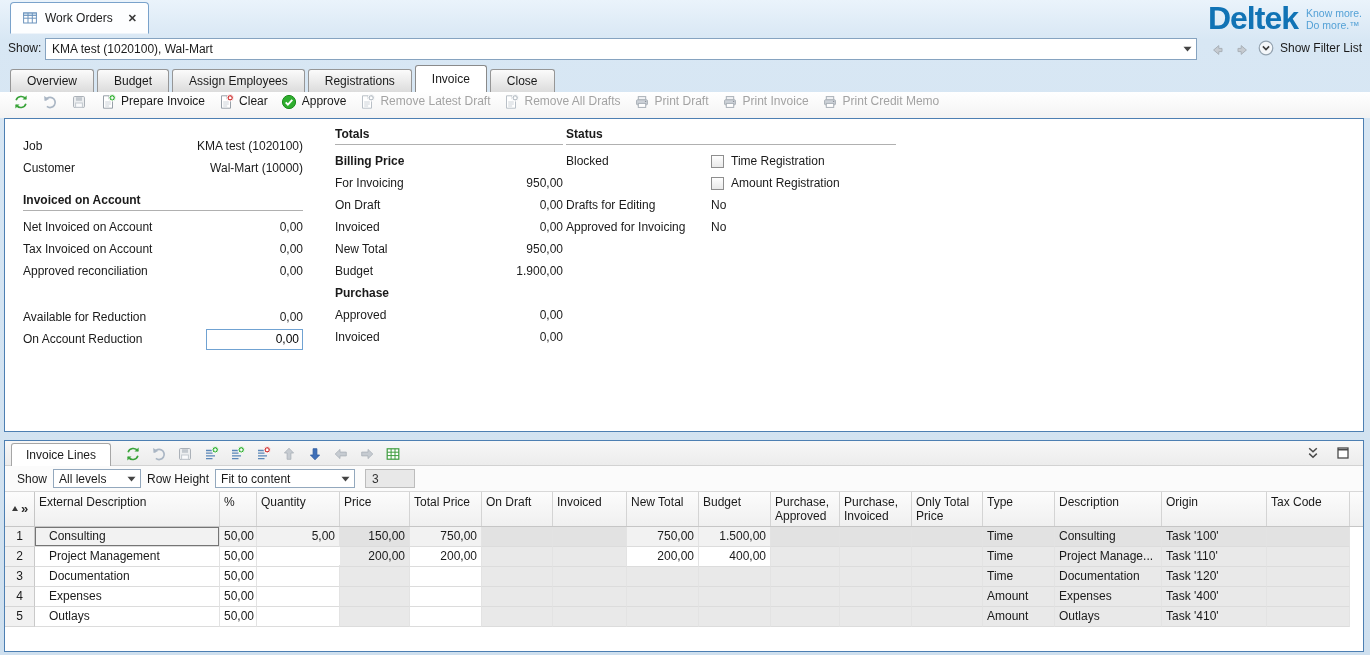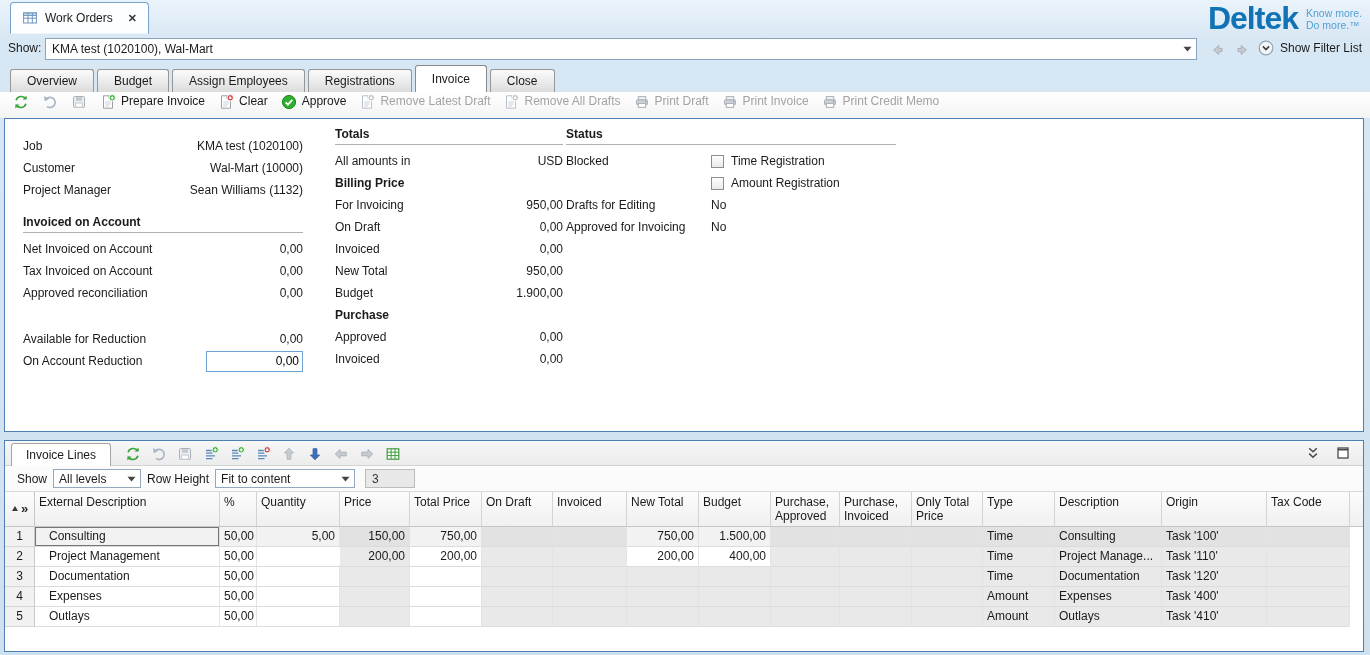--- a/index.html
+++ b/index.html
@@ -246,24 +246,20 @@
   <div class="panel" id="main-panel">
     <div class="col" id="col-left" style="left:18px;width:280px;padding-top:16px">
         <div class="frow">
           <span class="fl">Job</span>
           <span class="fv">KMA test (1020100)</span>
         </div>
         <div class="frow">
           <span class="fl">Customer</span>
           <span class="fv">Wal-Mart (10000)</span>
         </div>
-        <div class="frow">
-          <span class="fl">Project Manager</span>
-          <span class="fv">Sean Williams (1132)</span>
-        </div>
         <div class="sect-title" style="margin-top: 14px;">Invoiced on Account</div>
         <div class="frow">
           <span class="fl">Net Invoiced on Account</span>
           <span class="fv">0,00</span>
         </div>
         <div class="frow">
           <span class="fl">Tax Invoiced on Account</span>
           <span class="fv">0,00</span>
         </div>
         <div class="frow">
@@ -275,24 +271,20 @@
           <span class="fl">Available for Reduction</span>
           <span class="fv">0,00</span>
         </div>
         <div class="frow">
           <span class="fl">On Account Reduction</span>
           <input class="oar-input" value="0,00" style="">
         </div>
       </div>
     <div class="col" id="col-mid" style="left:330px;width:228px;padding-top:8px">
         <div class="sect-title">Totals</div>
-        <div class="frow">
-          <span class="fl">All amounts in</span>
-          <span class="fv">USD</span>
-        </div>
         <div class="subhead">Billing Price</div>
         <div class="frow">
           <span class="fl">For Invoicing</span>
           <span class="fv">950,00</span>
         </div>
         <div class="frow">
           <span class="fl">On Draft</span>
           <span class="fv">0,00</span>
         </div>
         <div class="frow">

